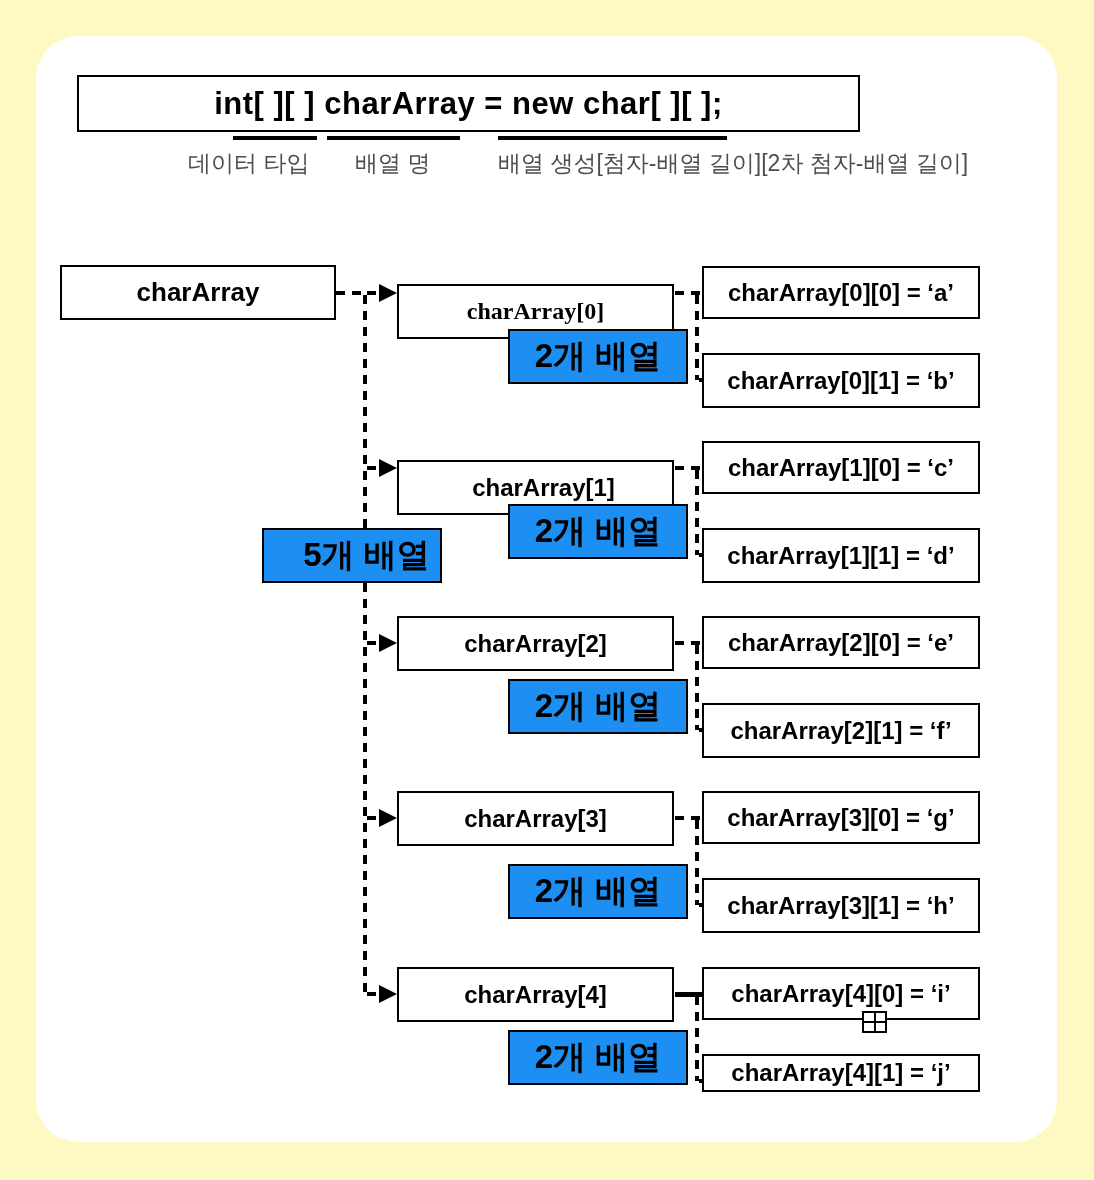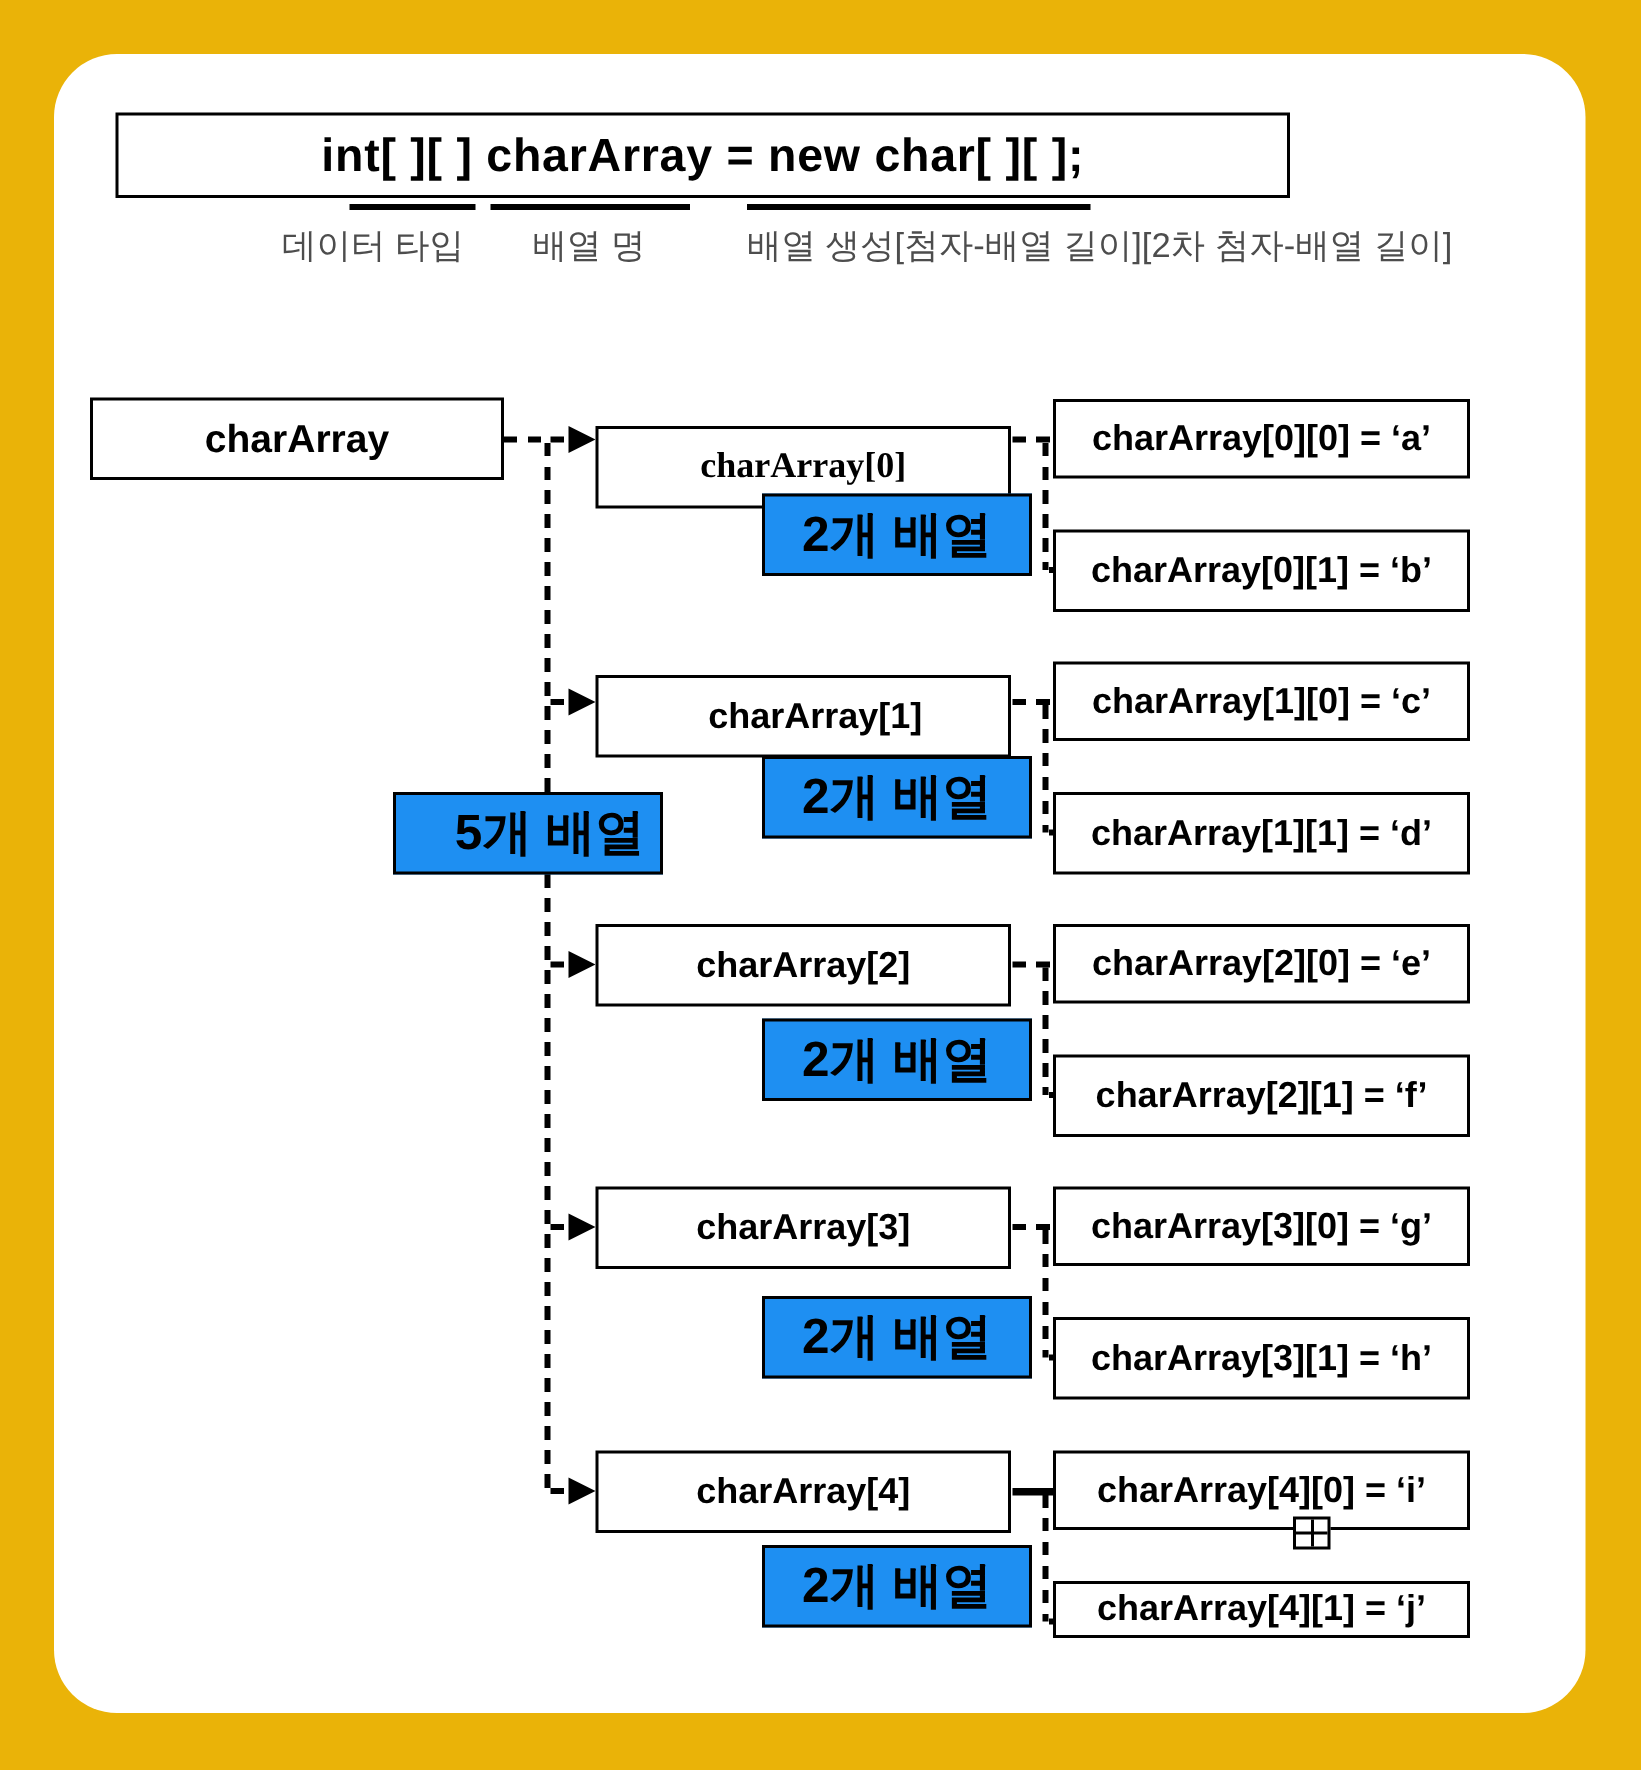--- a/index.html
+++ b/index.html
@@ -1,16 +1,16 @@
 <!DOCTYPE html>
 <html><head>
 <meta charset="utf-8">
 <style>
   html,body{margin:0;padding:0;background:#000;}
-  .stage{position:relative;width:1094px;height:1180px;background:#eab308;overflow:hidden;
+  .stage{position:relative;width:1094px;height:1180px;background:#fef9c3;overflow:hidden;
          font-family:"Liberation Sans","DejaVu Sans",sans-serif;}
   .panel{position:absolute;left:36px;top:36px;width:1021px;height:1106px;
          background:#fff;border-radius:42px;}
   
   .box{position:absolute;background:#fff;border:2px solid #000;box-sizing:border-box;
        display:flex;align-items:center;justify-content:center;
        font-weight:bold;color:#000;white-space:nowrap;}
   .codebox{left:77px;top:75px;width:783px;height:57px;font-size:31px;letter-spacing:.5px;}
   .root{left:60px;top:265px;width:276px;height:55px;font-size:26px;}
   .mid{left:397px;width:277px;height:55px;font-size:24px;}
@@ -74,21 +74,21 @@
   <div class="box mid" style="top:284px;font-family:Liberation Serif, serif;">charArray[0]</div>
   <div class="hd" style="left:675px;top:291px;width:41px;"></div>
   <div class="arr" style="left:716px;top:284px;"></div>
   <div class="vd" style="left:695px;top:295px;height:85px;"></div>
   <div class="hd" style="left:699px;top:378px;width:17px;"></div>
   <div class="arr" style="left:716px;top:371px;"></div>
   <div class="badge small" style="top:329px;">2개 배열</div>
   <div class="box elem" style="top:266px;">charArray[0][0] = ‘a’</div>
   <div class="box elem" style="top:353px;height:55px;">charArray[0][1] = ‘b’</div>
 
-  <div class="box mid" style="top:450px;padding-left:16px;">charArray[1]</div>
+  <div class="box mid" style="top:460px;padding-left:16px;">charArray[1]</div>
   <div class="hd" style="left:675px;top:466px;width:41px;"></div>
   <div class="arr" style="left:716px;top:459px;"></div>
   <div class="vd" style="left:695px;top:470px;height:85px;"></div>
   <div class="hd" style="left:699px;top:553px;width:17px;"></div>
   <div class="arr" style="left:716px;top:546px;"></div>
   <div class="badge small" style="top:504px;">2개 배열</div>
   <div class="box elem" style="top:441px;">charArray[1][0] = ‘c’</div>
   <div class="box elem" style="top:528px;height:55px;">charArray[1][1] = ‘d’</div>
 
   <div class="box mid" style="top:616px;">charArray[2]</div>

